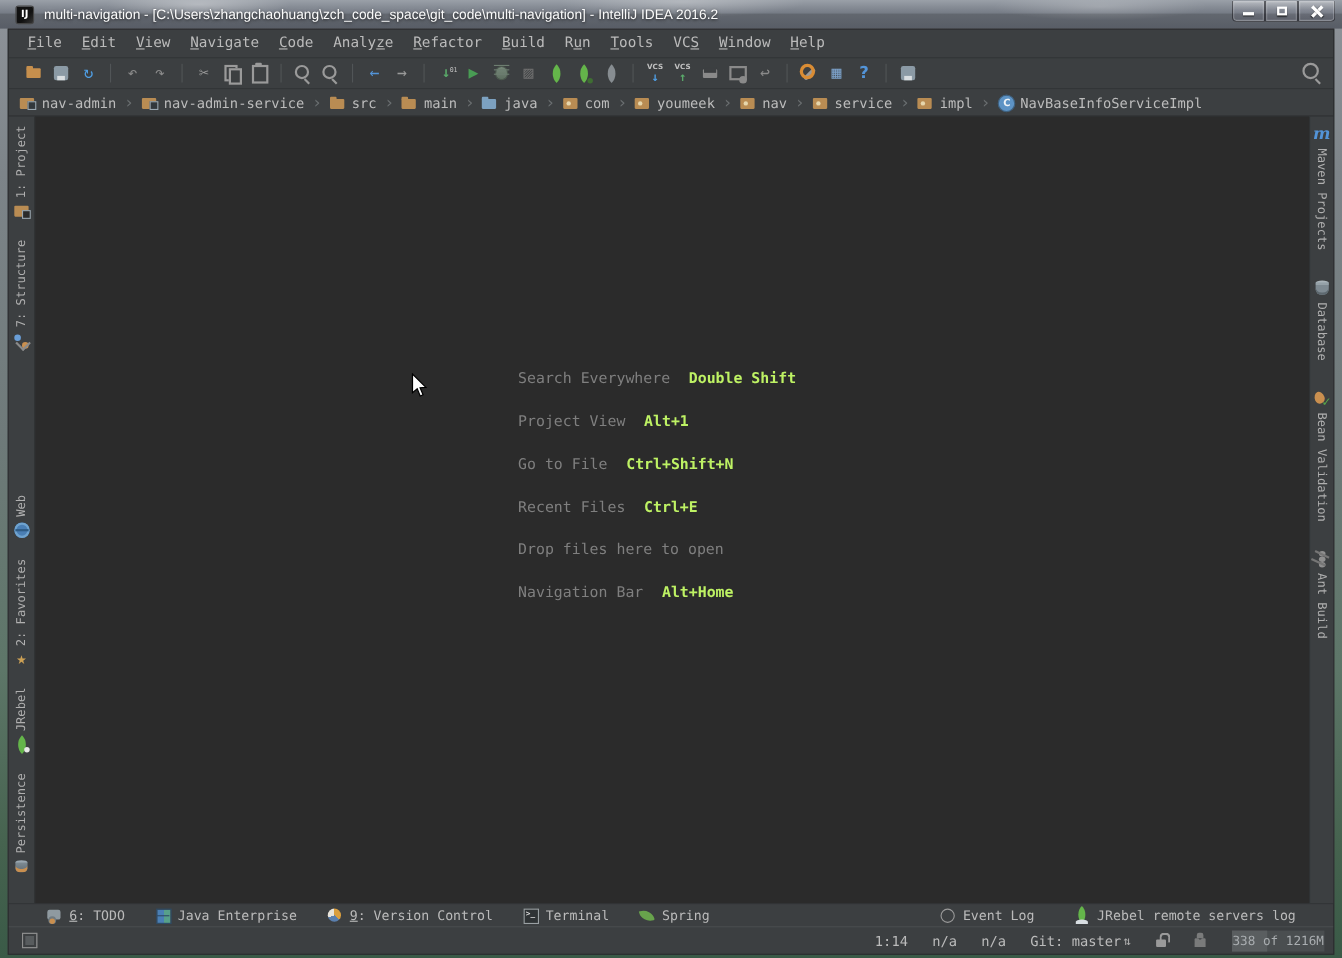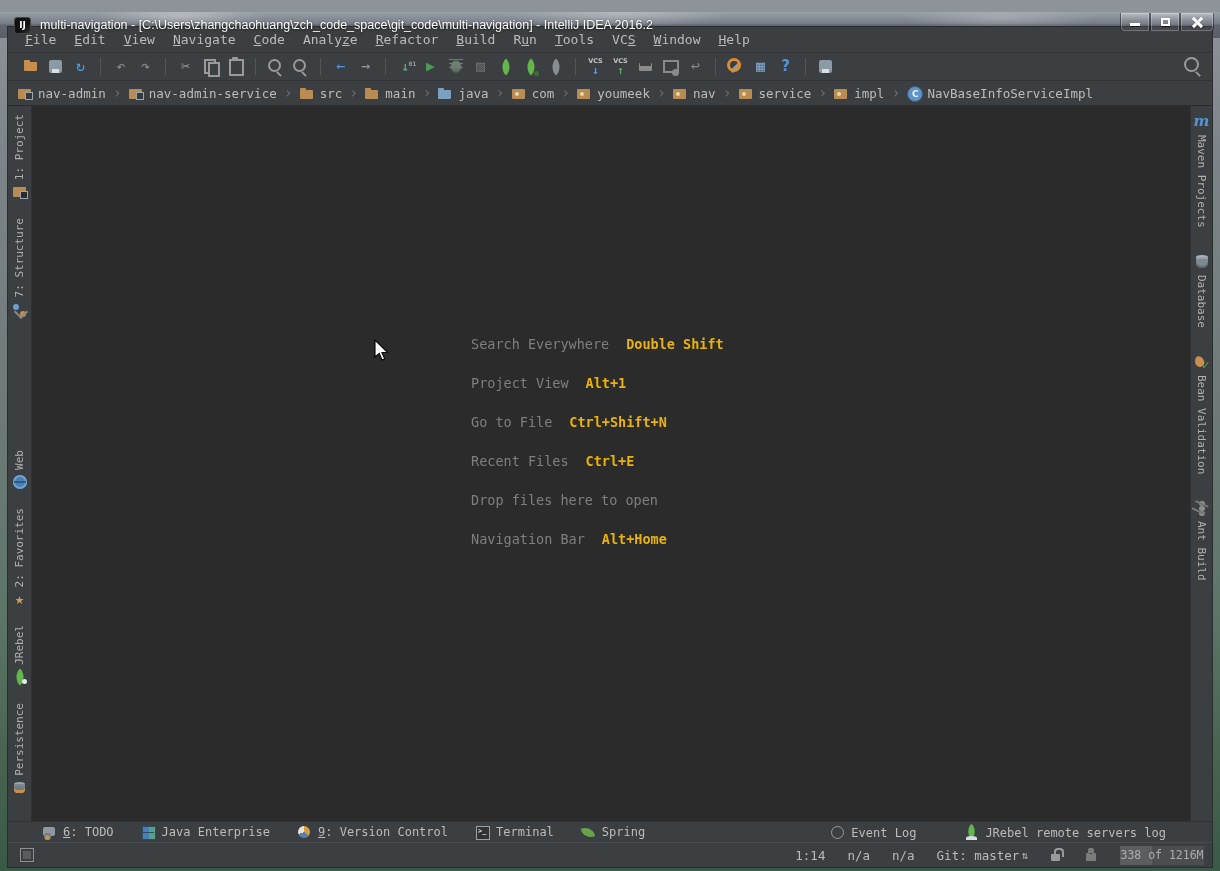--- a/index.html
+++ b/index.html
@@ -2,21 +2,21 @@
 <html><head>
 <meta charset="utf-8">
 <style>
   * { margin:0; padding:0; box-sizing:border-box; }
   html,body { width:1220px; height:871px; overflow:hidden; }
   body { font-family:"DejaVu Sans Mono", monospace; background:#2b2b2b; position:relative; }
 
   
   .desktop { position:absolute; inset:0;
     background:linear-gradient(180deg,#8f949a 0%,#7d8489 18%,#6f7a7a 45%,#5d7668 70%,#46634f 88%,#3a5a47 100%); }
-  .titlebar { position:absolute; left:0; top:12px; width:1220px; height:26px;
+  .titlebar { position:absolute; left:0; top:0; width:1220px; height:26px;
     background:linear-gradient(180deg,#9aa0a8 0%,#767c86 45%,#62676f 50%,#585d66 100%);
     display:flex; align-items:center; padding:0 6px 0 14px; }
   .titlebar::before { content:""; position:absolute; inset:0;
     background:radial-gradient(ellipse 120px 18px at 180px 4px, rgba(255,255,255,.35), transparent 70%),
                radial-gradient(ellipse 160px 20px at 620px 2px, rgba(255,255,255,.28), transparent 70%),
                radial-gradient(ellipse 140px 18px at 1000px 6px, rgba(255,255,255,.22), transparent 70%); }
   .app-icon { width:17px; height:17px; background:#000; border-radius:3px; color:#fff;
     font:bold 9px "DejaVu Sans",sans-serif; display:flex; align-items:center; justify-content:center;
     margin-right:9px; position:relative; z-index:2;
     background:linear-gradient(135deg,#111 60%,#333 100%); border:1px solid #444; }
@@ -192,31 +192,31 @@
     color:#57a64a; font:bold 11px "DejaVu Sans",sans-serif; }
   .sb-icon[data-name="ant-icon"]::before { content:""; position:absolute; left:5px; top:1px; width:6px; height:5px;
     border-radius:50%; background:#8f8f8f; box-shadow:0 5px 0 #8f8f8f, 0 10px 0 #8f8f8f; }
   .sb-icon[data-name="ant-icon"]::after { content:""; position:absolute; left:1px; top:3px; width:14px; height:1.5px;
     background:#767676; transform:rotate(25deg); box-shadow:0 8px 0 #767676; }
 
   
   .shortcuts { position:absolute; left:439px; top:218px; }
   .sc-row { height:39px; display:flex; align-items:center; font-size:13.5px; white-space:pre; }
   .sc-label { color:#7f7f7f; }
-  .sc-keys { color:#eab308; font-weight:bold; margin-left:17px; }
+  .sc-keys { color:#bef264; font-weight:bold; margin-left:17px; }
 
   .cursor-svg { position:absolute; left:341px; top:233px; z-index:5; }
 
   
   .bottom-bar { height:21px; border-top:1px solid #323537; display:flex; align-items:center;
     padding:0 30px 0 34px; flex:none; }
   .bb-item { display:flex; align-items:center; color:#bbbbbb; font-size:12px; margin-right:27px; white-space:pre; }
   .bb-item .mn { text-decoration:underline; }
   .bb-right { margin-left:auto; display:flex; }
-  .bb-right .bb-item { margin-right:16px; margin-left:32px;align-items:flex-end; }
+  .bb-right .bb-item { margin-right:4px; margin-left:32px; }
   .bb-ic { width:15px; height:15px; margin-right:6px; position:relative; flex:none; }
   .bb-ic[data-name="todo-icon"]::before { content:""; position:absolute; left:1px; top:2px; width:12px; height:9px;
     background:#8f9aa0; border-radius:2px; }
   .bb-ic[data-name="todo-icon"]::after { content:""; position:absolute; left:3px; bottom:0; width:5px; height:5px;
     background:#c98f4f; border-radius:50%; box-shadow:0 -1px 0 1px #6f7a80; }
   .bb-ic[data-name="java-enterprise-icon"]::before { content:""; position:absolute; left:1px; top:1px; width:12px; height:12px;
     background:linear-gradient(90deg,#4a7fb5 50%,#57a08a 50%); border:1px solid #2e4b66; }
   .bb-ic[data-name="java-enterprise-icon"]::after { content:""; position:absolute; left:1px; top:7px; width:12px; height:1px;
     background:#2e4b66; }
   .bb-ic[data-name="version-control-icon"]::before { content:""; position:absolute; left:1px; top:1px; width:12px; height:12px;

